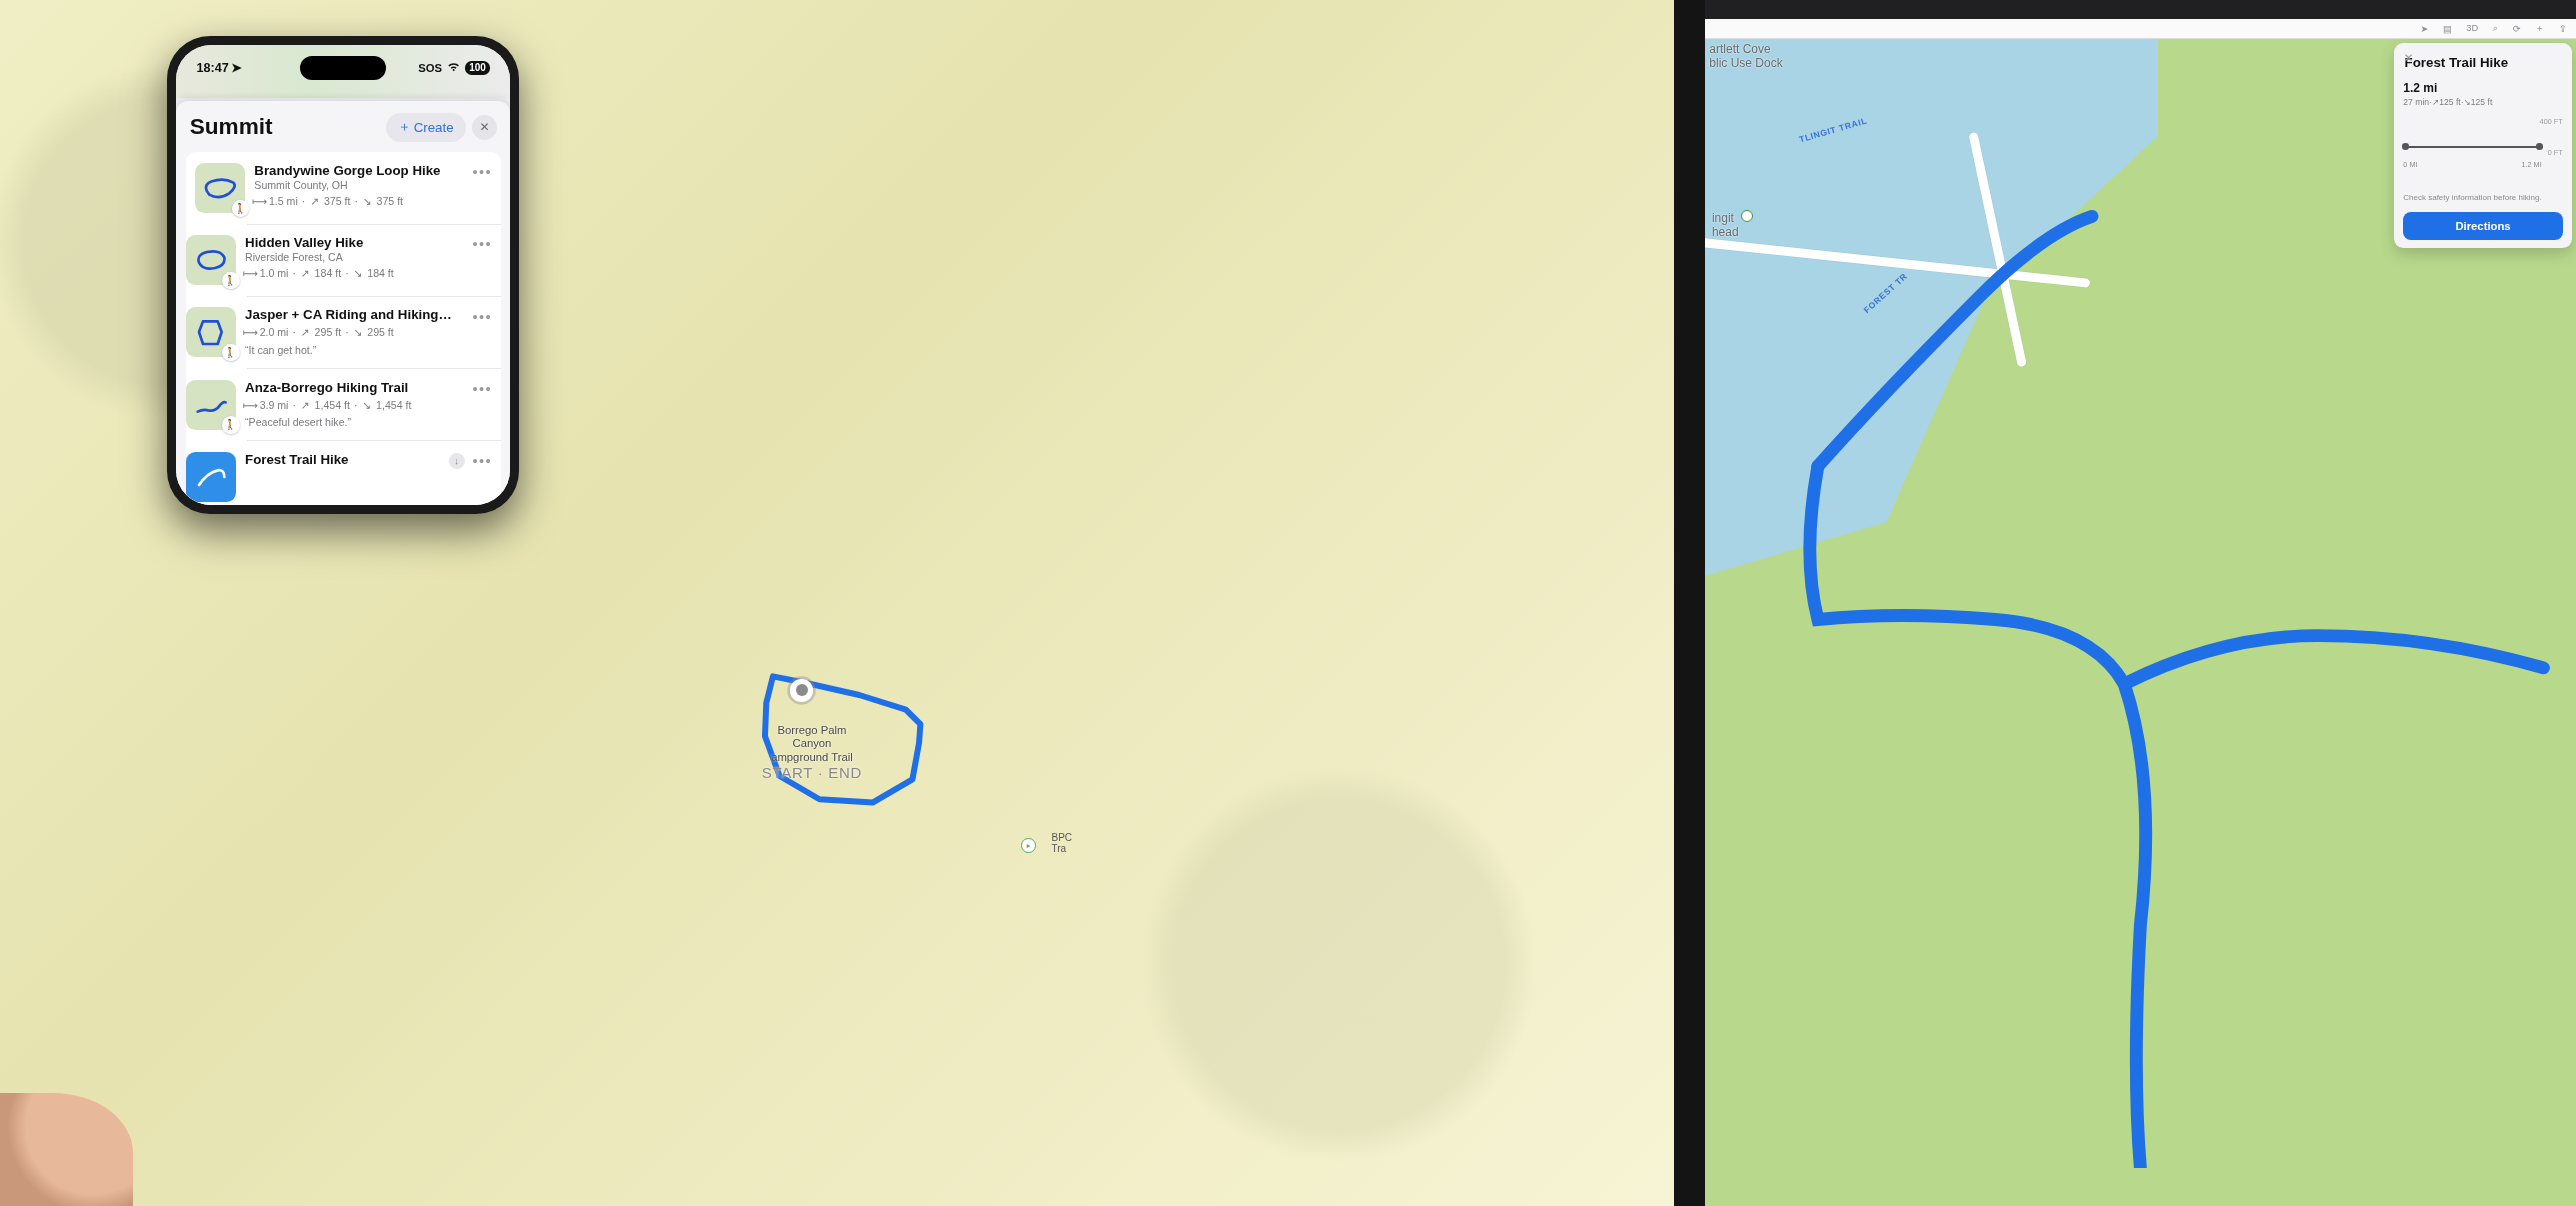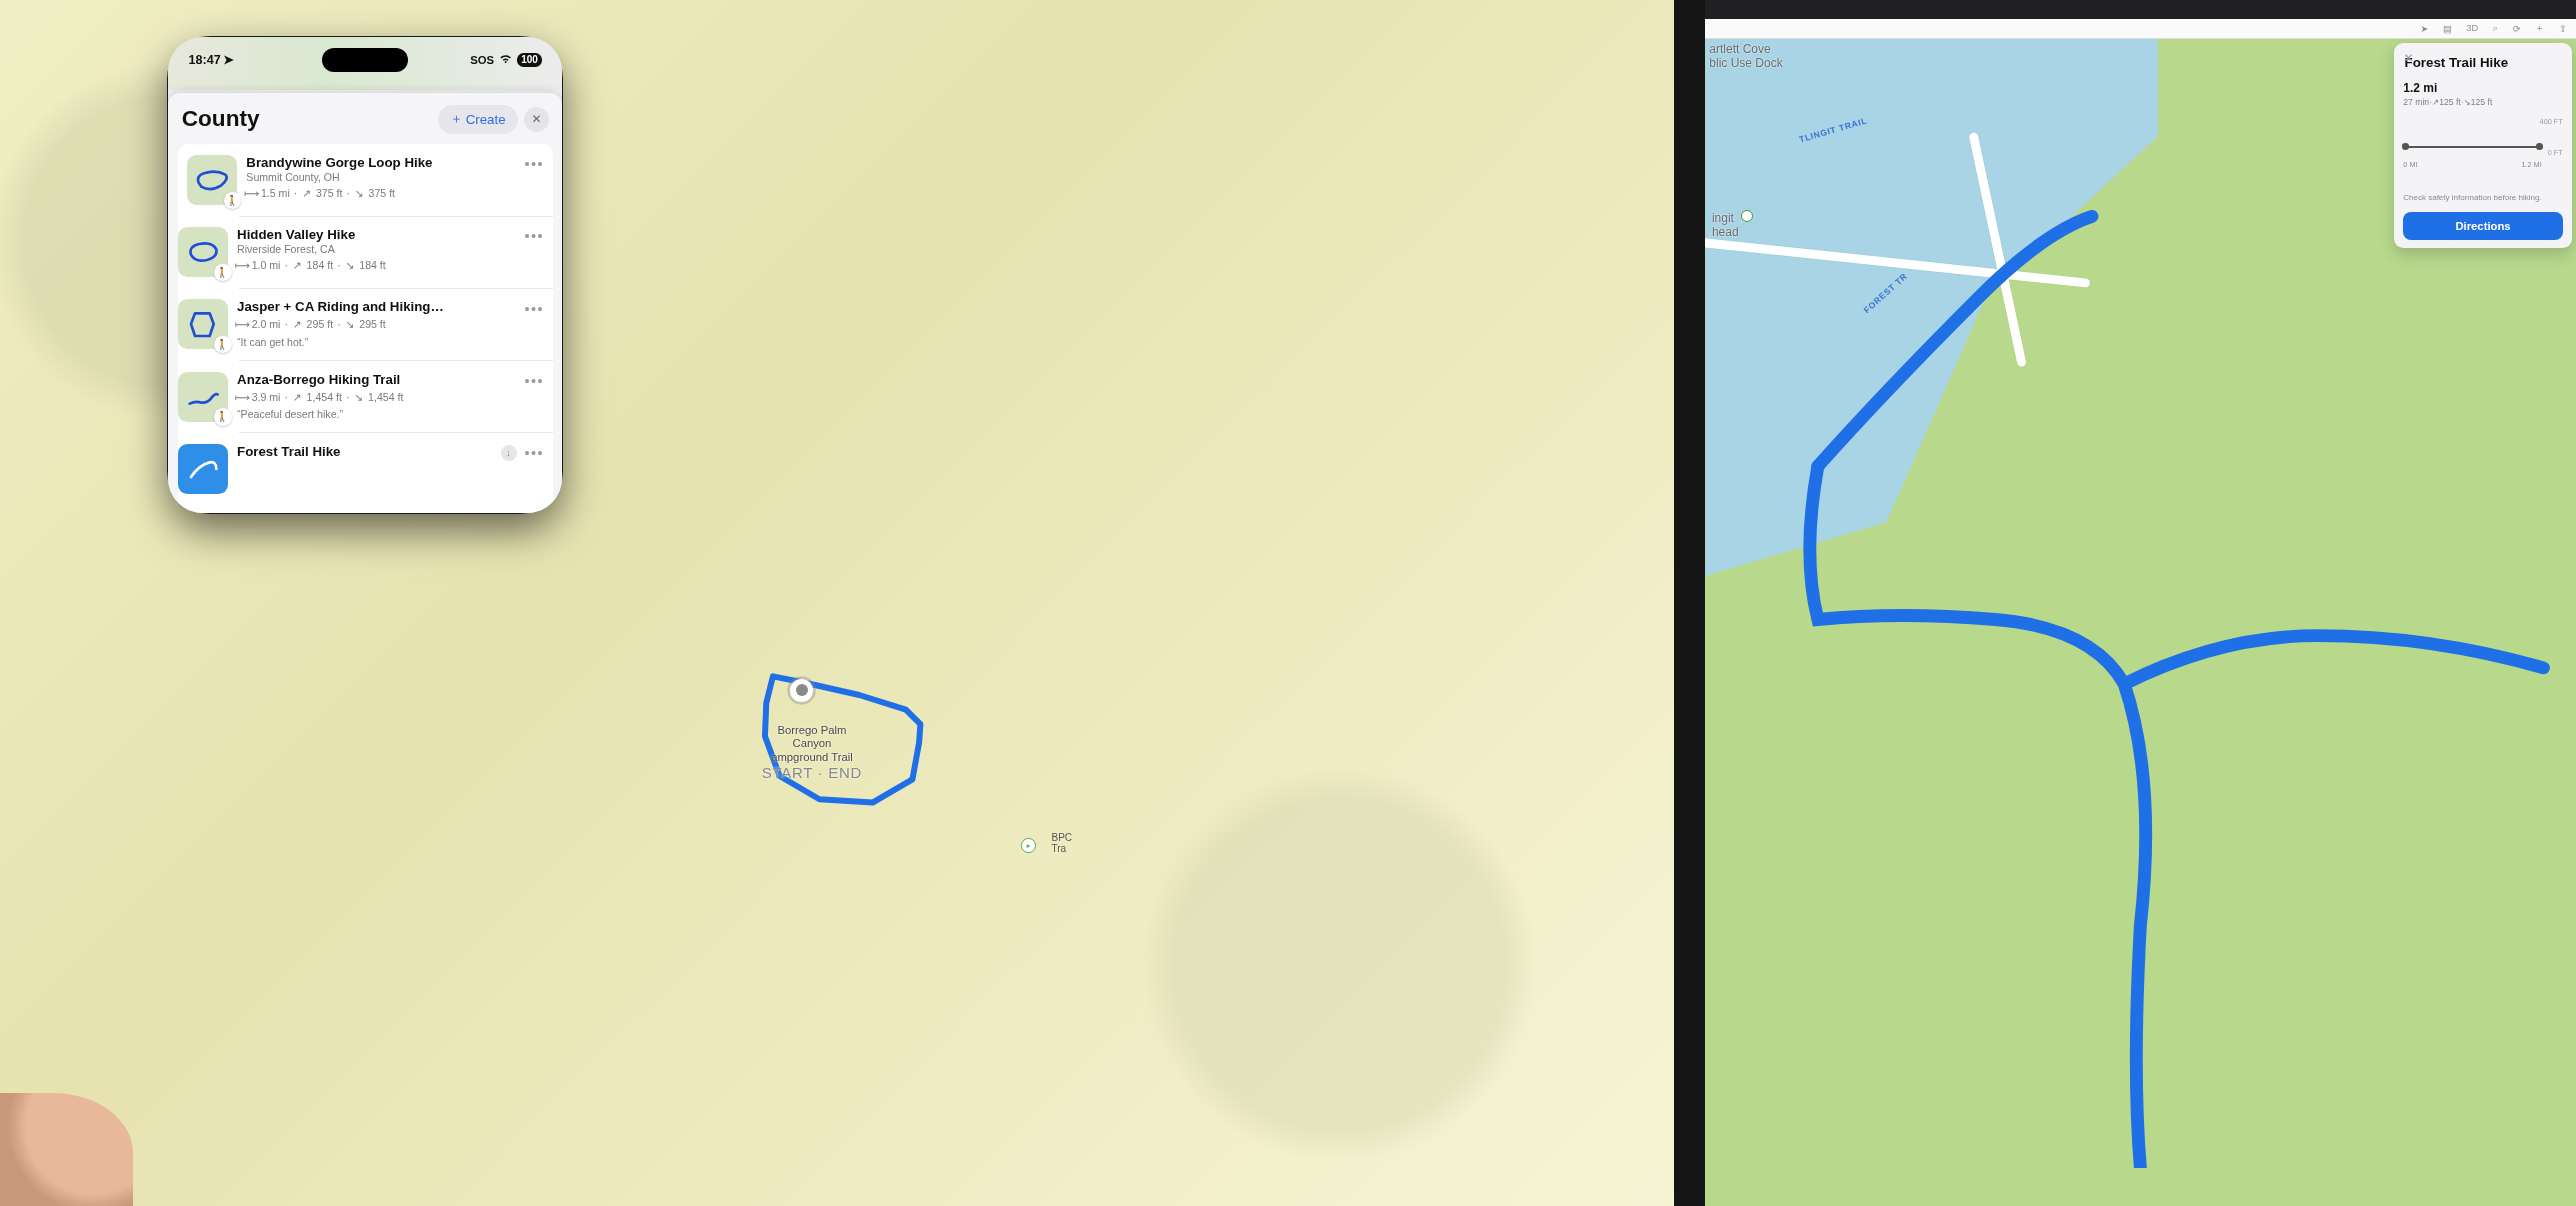--- a/index.html
+++ b/index.html
@@ -79,25 +79,25 @@
     border-top-right-radius: 80px 60px;
     filter: blur(0.7px);
     z-index: 4;
   }
 
   
   .iphone {
     position: absolute;
     left: 10%;
     top: 3%;
-    width: 396px;
+    width: 352px;
     height: 478px;
     background: #1a1a1a;
     border-radius: 43px;
-    padding: 1px;
+    padding: 9px;
     box-shadow: 0 16.6px 40px rgba(0,0,0,.55);
     z-index: 5;
   }
   .iphone-screen {
     width: 100%; height: 100%;
     background: #f0f0f2;
     border-radius: 35px;
     overflow: hidden;
     position: relative;
   }
@@ -328,21 +328,21 @@
             <svg width="13.3" height="10" viewBox="0 0 20 15">
                 <path d="M10 13.5a1.5 1.5 0 100-3 1.5 1.5 0 000 3zm-4.5-5a7 7 0 019 0l-1.6 1.6a4.7 4.7 0 00-5.8 0zM2 5a12 12 0 0116 0l-1.6 1.6a9.7 9.7 0 00-12.8 0z" fill="#111"></path>
               </svg>
           </span>
           <span class="battery-pill">100</span>
         </div>
       </div>
 
       <div class="sheet">
         <div class="sheet-header">
-          <div class="sheet-title">County</div>
+          <div class="sheet-title">Summit</div>
           <div class="sheet-actions">
             <button class="create-btn">
               <span>＋</span>
               <span>Create</span>
             </button>
             <button class="circle-btn">
               <span>✕</span>
             </button>
           </div>
         </div>

